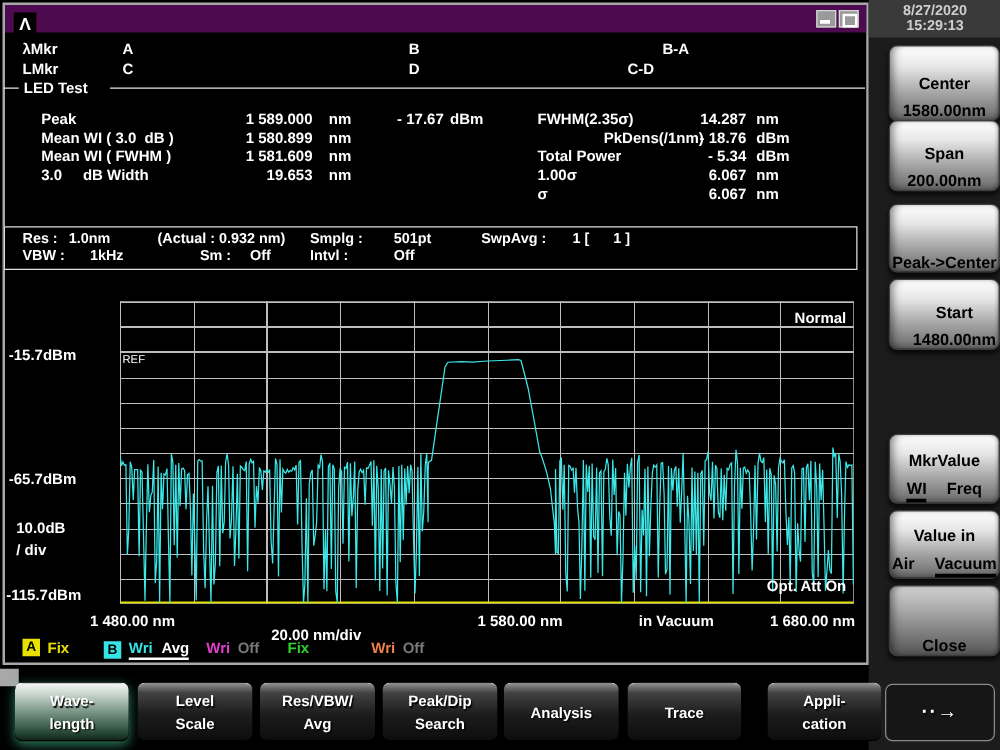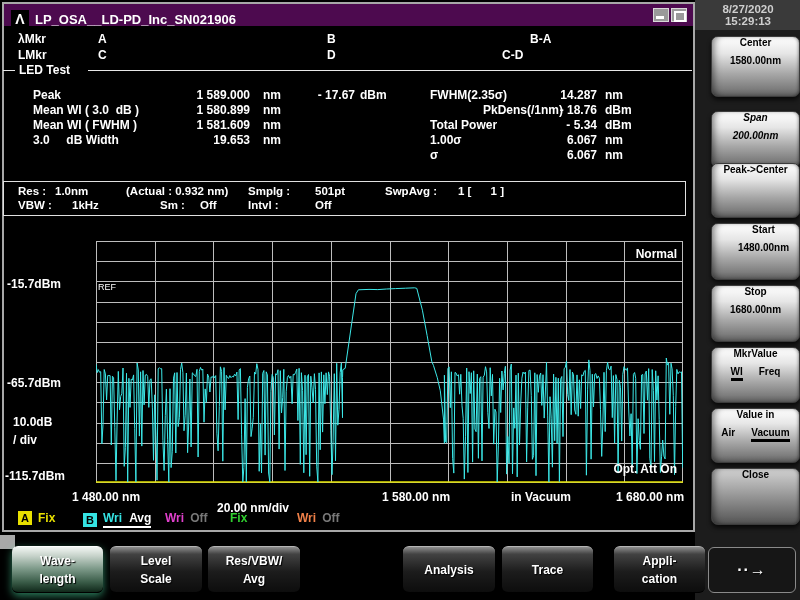--- a/index.html
+++ b/index.html
@@ -29,21 +29,21 @@
   .leg{position:absolute;top:511px;display:flex;align-items:center;font-size:12px;gap:6px;}
   .badge{display:inline-block;width:14px;height:14px;text-align:center;line-height:14px;font-size:11px;color:#000;}
   .ul-wrap{display:flex;gap:7px;border-bottom:2px solid #fff;padding-bottom:1px;}
   
   .side-bg{position:absolute;left:695px;top:0;width:105px;height:600px;background:#1c1c1c;}
   .side-top{position:absolute;left:695px;top:0;width:105px;height:30px;background:#3a3a3a;}
   .clock{position:absolute;left:700px;width:96px;text-align:center;font-size:11.5px;color:#cfcfcf;}
   .sbtn{position:absolute;left:711px;width:89px;border-radius:7px;border:1px solid #3c3c3c;box-sizing:border-box;
         background:linear-gradient(180deg,#ffffff 0%,#e6e6e6 28%,#a8a8a8 62%,#7d7d7d 88%,#606060 100%);
         box-shadow:inset 5px 0 7px -3px rgba(0,0,0,.5), inset -2px 0 3px -1px rgba(0,0,0,.35), 0 3px 4px rgba(0,0,0,.7);
-        color:#000;font-size:10px;display:flex;flex-direction:column;align-items:center;justify-content:flex-start;
+        color:#000;font-size:13px;display:flex;flex-direction:column;align-items:center;justify-content:flex-end;
         gap:7px;cursor:pointer;}
   .sbtn span:empty{display:none;}
   .sbtn.dark{background:linear-gradient(180deg,#d2d2d2 0%,#a8a8a8 35%,#757575 75%,#555 100%);}
   .opts{display:flex;gap:16px;}
   .opts .sel{border-bottom:3px solid #000;padding-bottom:1px;}
   
   .mbtn{position:absolute;top:546px;height:47px;border-radius:6px;box-sizing:border-box;
         background:linear-gradient(180deg,#8e8e8e 0%,#424242 16%,#1c1c1c 55%,#0d0d0d 100%);
         border-top:1px solid #b5b5b5;border-bottom:1px solid #000;
         color:#fff;font-size:12px;display:flex;flex-direction:column;align-items:center;justify-content:center;
@@ -55,21 +55,20 @@
   .bezel-notch{position:absolute;left:0;top:535px;width:15px;height:14px;background:#a8a8a8;}
 </style>
 </head>
 <body>
 
 <div id="screen">
 
   <div class="win-frame"></div>
   <div class="titlebar">
     <div class="logo">Λ</div>
-    <div class="title-text">LP_OSA__LD-PD_Inc_SN021906</div>
   </div>
   <div class="winbtn" style="left:653px;">
       <span class="bar"></span>
     </div>
   <div class="winbtn" style="left:671px;">
       <span class="box"></span>
     </div>
 
   <div class="t f12" style="left:18px;top:33px;">λMkr</div>
   <div class="t f12" style="left:98px;top:33px;">A</div>
@@ -209,35 +208,31 @@
 
   <div class="side-bg"></div>
   <div class="side-top"></div>
   <div class="clock" style="top:3px;">8/27/2020</div>
   <div class="clock" style="top:15px;">15:29:13</div>
 
   <div class="sbtn" style="top:36px;height:61px;">
     <span>Center</span>
     <span>1580.00nm</span>
   </div>
-  <div class="sbtn" style="top:111px;height:57px;font-style:italic;">
+  <div class="sbtn" style="top:96px;height:57px;">
     <span>Span</span>
     <span>200.00nm</span>
   </div>
   <div class="sbtn" style="top:163px;height:55px;">
     <span>Peak-&gt;Center</span>
 
   </div>
   <div class="sbtn" style="top:223px;height:57px;padding-left:16px;">
     <span>Start</span>
     <span>1480.00nm</span>
-  </div>
-  <div class="sbtn" style="top:285px;height:57px;">
-    <span>Stop</span>
-    <span>1680.00nm</span>
   </div>
   <div class="sbtn" style="top:347px;height:56px;">
     <span>MkrValue</span>
     <span class="opts">
       <span class="sel">WI</span>
       <span>Freq</span>
     </span>
   </div>
   <div class="sbtn" style="top:408px;height:55px;">
     <span>Value in</span>
@@ -257,20 +252,24 @@
     <span>length</span>
   </div>
   <div class="mbtn" style="left:110px;width:92px;">
     <span>Level</span>
     <span>Scale</span>
   </div>
   <div class="mbtn" style="left:208px;width:92px;">
     <span>Res/VBW/</span>
     <span>Avg</span>
   </div>
+  <div class="mbtn" style="left:306px;width:92px;">
+    <span>Peak/Dip</span>
+    <span>Search</span>
+  </div>
   <div class="mbtn" style="left:403px;width:92px;">
     <span>Analysis</span>
 
   </div>
   <div class="mbtn" style="left:502px;width:91px;">
     <span>Trace</span>
 
   </div>
   <div class="mbtn" style="left:601px;width:91px;margin-left:13px;">
     <span>Appli-</span>

